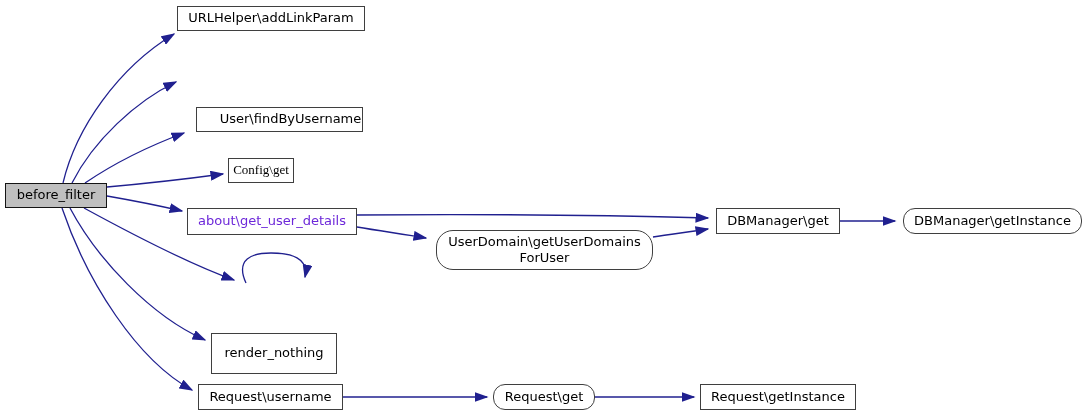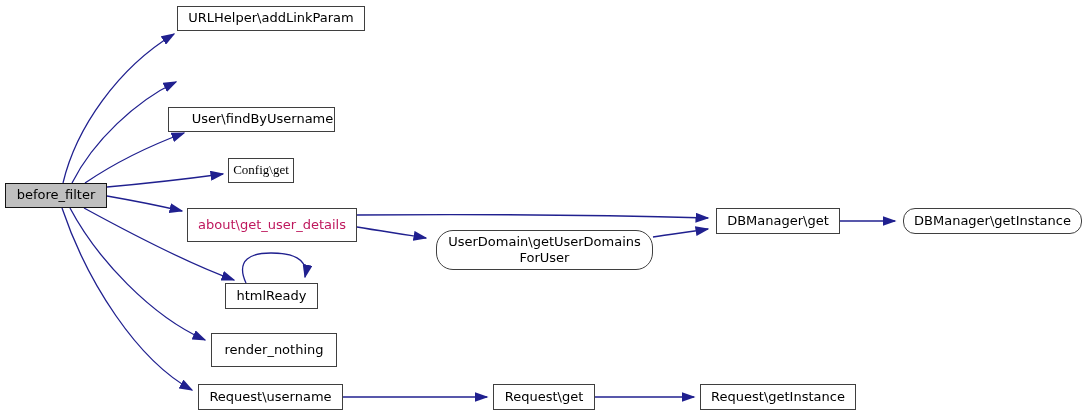--- a/index.html
+++ b/index.html
@@ -71,25 +71,24 @@
         <path d="M357,227 C380,231 403,234 426,238" class="edge" marker-end="url(#arrow)"></path>
         <path d="M653,237 C671,234 690,232 708,229" class="edge" marker-end="url(#arrow)"></path>
         <path d="M840,221 L895,221" class="edge" marker-end="url(#arrow)"></path>
         <path d="M246,283 C235,259 252,253 271,253 C291,253 309,258 305,277" class="edge" marker-end="url(#arrow)"></path>
         <path d="M343,397 L487,397" class="edge" marker-end="url(#arrow)"></path>
         <path d="M595,397 L694,397" class="edge" marker-end="url(#arrow)"></path>
       </g>
   </svg>
 <div class="node root" style="left: 5px; top: 183px; width: 102px; height: 25px; color: rgb(0, 0, 0);">before_filter</div>
     <div class="node" style="left: 177px; top: 6px; width: 188px; height: 25px; color: rgb(0, 0, 0);">URLHelper\addLinkParam</div>
-    <div class="node" style="left: 168px; top: 107px; width: 167px; height: 25px; color: rgb(0, 0, 0); padding-left: 22px;">User\findByUsername</div>
+    <div class="node" style="left: 196px; top: 107px; width: 167px; height: 25px; color: rgb(0, 0, 0); padding-left: 22px;">User\findByUsername</div>
     <div class="node" style="left: 228px; top: 158px; width: 66px; height: 25px; color: rgb(0, 0, 0); font-family: Liberation Serif, serif;">Config\get</div>
-    <div class="node" style="left: 187px; top: 208px; width: 170px; height: 34px; color: #be185d;">about\get_user_details</div>
+    <div class="node" style="left: 187px; top: 208px; width: 170px; height: 27px; color: #6d28d9;">about\get_user_details</div>
     <div class="node" style="left: 436px; top: 230px; width: 217px; height: 40px; color: rgb(0, 0, 0); border-radius: 17px;">UserDomain\getUserDomains
 ForUser</div>
     <div class="node" style="left: 716px; top: 208px; width: 124px; height: 26px; color: rgb(0, 0, 0);">DBManager\get</div>
     <div class="node" style="left: 903px; top: 208px; width: 179px; height: 26px; color: rgb(0, 0, 0); border-radius: 12px;">DBManager\getInstance</div>
-    <div class="node" style="left: 225px; top: 283px; width: 93px; height: 26px; color: rgb(0, 0, 0);">htmlReady</div>
-    <div class="node" style="left: 211px; top: 333px; width: 126px; height: 34px; color: rgb(0, 0, 0); text-align: center;">render_nothing</div>
+    <div class="node" style="left: 211px; top: 333px; width: 126px; height: 41px; color: rgb(0, 0, 0); text-align: center;">render_nothing</div>
     <div class="node" style="left: 198px; top: 384px; width: 145px; height: 26px; color: rgb(0, 0, 0);">Request\username</div>
-    <div class="node" style="left: 493px; top: 384px; width: 102px; height: 26px; color: rgb(0, 0, 0);">Request\get</div>
+    <div class="node" style="left: 493px; top: 384px; width: 102px; height: 26px; color: rgb(0, 0, 0); border-radius: 12px;">Request\get</div>
     <div class="node" style="left: 700px; top: 384px; width: 156px; height: 26px; color: rgb(0, 0, 0);">Request\getInstance</div>
   </div>
 
 </body></html>

